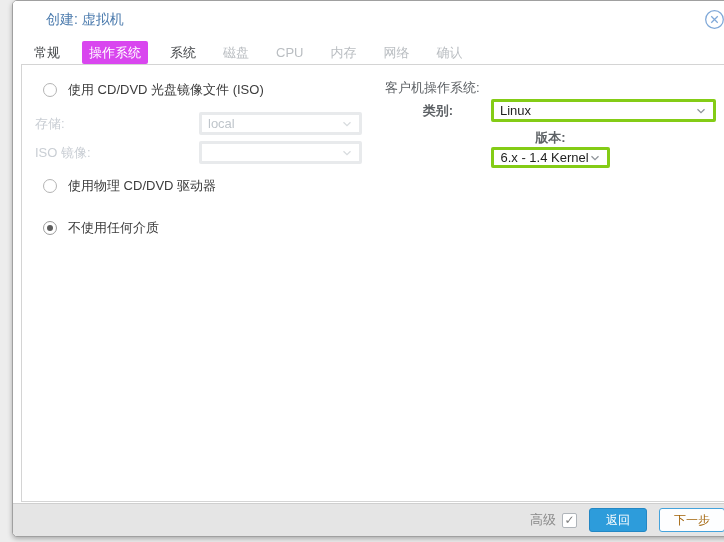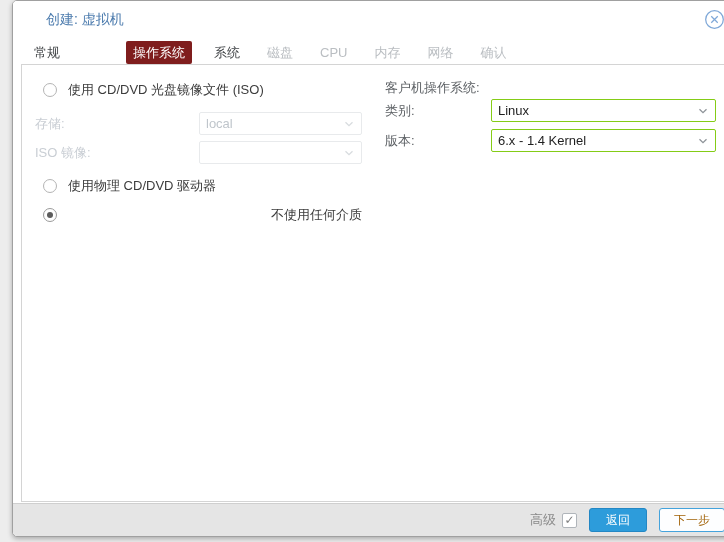--- a/index.html
+++ b/index.html
@@ -34,21 +34,21 @@
   }
   
   .tabbar {
     position:absolute; left:16px; top:39px; right:8px; height:24px;
     display:flex; align-items:flex-end;
   }
   .tab {
     color:#45484b; padding:4px 5px; margin-right:17px;
     border-radius:2px; line-height:15px; cursor:pointer; white-space:nowrap;
   }
-  .tab.active { background:#7f1d1d; color:#ffffff; padding:4px 7px; cursor:default;margin-left:44px; }
+  .tab.active { background:#d946ef; color:#ffffff; padding:4px 7px; cursor:default; }
   .tab.disabled { color:#babec2; cursor:default; }
   
   .content {
     position:absolute; left:8px; right:8px; top:63px; bottom:34px;
     background:#ffffff; border:1px solid #d4d4d4;
   }
   .col-left  { position:absolute; left:13px;  top:14px; width:327px; }
   .col-right { position:absolute; left:363px; top:14px; width:331px; }
   
   .radio-row { display:flex; align-items:center; height:22px; cursor:pointer; }
@@ -61,35 +61,35 @@
   .radio.checked::after {
     content:""; position:absolute; left:3px; top:3px; width:6px; height:6px;
     border-radius:50%; background:#5d5d5d;
   }
   .radio-label { color:#3c3c3c; }
   
   .field-row { display:flex; align-items:center; height:23px; margin-bottom:6px; }
   .field-row.indent .field-label { width:164px; }
   .field-label { text-align:left; padding-right:5px; color:#5d6165; flex:0 0 auto; }
   .combo {
-    flex:1; height:23px; border:1px solid #84cc16; border-radius:2px;
+    flex:1; height:23px; border:3px solid #84cc16; border-radius:2px;
     background:#ffffff; display:flex; align-items:center; padding:0 6px;
     color:#1f1f1f; cursor:pointer; position:relative;
   }
   .combo .chev { margin-left:auto; color:#8f9499; display:flex; }
   .disabled-row .field-label { color:#c9ced4; }
   .disabled-row .combo { border-color:#e8eaec; color:#bfc5cb; cursor:default; }
   .disabled-row .combo .chev { color:#d8dcdf; }
   .spacer-radio { margin-top:11px; }
-  .spacer-radio2 { margin-top:7px;justify-content:space-between; }
+  .spacer-radio2 { margin-top:20px; }
   
   .panel-heading { color:#5d6165; height:20px; }
   .os-row { display:flex; align-items:center; height:23px; }
-  .os-row .field-label { width:106px; text-align:left; padding-right:0; }
-  .os-row + .os-row { margin-top:7px; }
+  .os-row .field-label { width:106px; text-align:center; padding-right:0;font-weight:bold; }
+  .os-row + .os-row { margin-top:7px;flex-direction:column; }
   .os-row:first-of-type { margin-top:8px; }
   
   .footer {
     position:absolute; left:0; right:0; bottom:0; height:33px;
     background:#e5e5e5; border-top:1px solid #cfcfcf;
     display:flex; align-items:center; justify-content:flex-end;
     padding-right:10px; border-radius:0 0 4px 4px;
   }
   .adv-label { color:#8a8a8a; margin-right:6px; }
   .checkbox {

